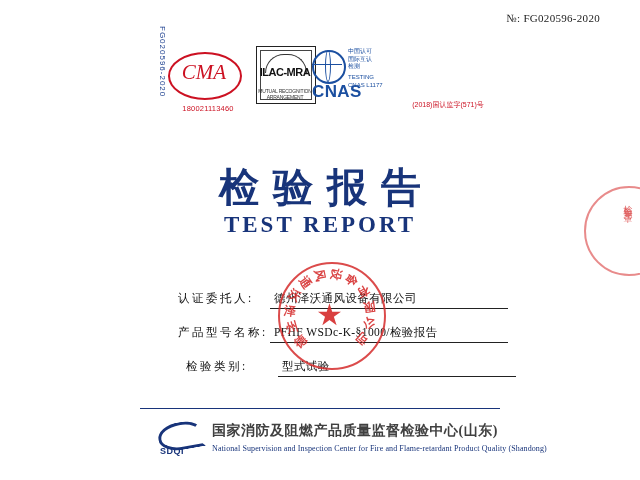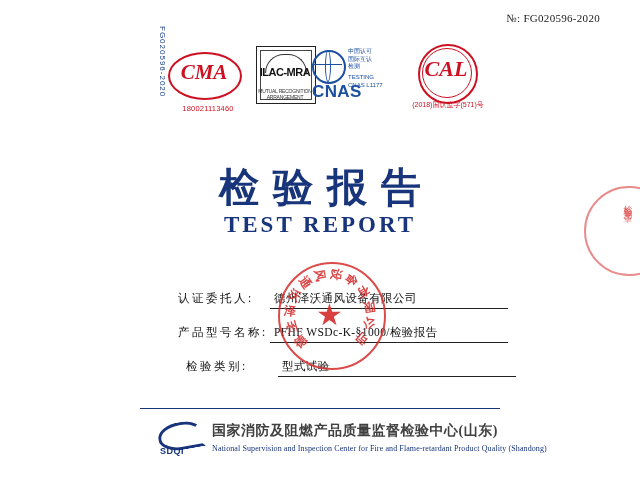--- a/index.html
+++ b/index.html
@@ -68,21 +68,21 @@
     width: 70px; height: 44px;
     border: 2px solid #cc1122;
     border-radius: 50%;
   }
   .cma .txt {
     position: absolute;
     left: 0; top: 8px;
     width: 72px;
     text-align: center;
     font-family: "Liberation Serif", serif;
-    font-weight: bold;
+    font-weight: normal;
     font-size: 21px;
     color: #cc1122;
     letter-spacing: 0px;
     font-style: italic;
   }
   .cma-number {
     position: absolute;
     left: -6px;
     top: 64px;
     width: 92px;
@@ -455,25 +455,20 @@
         <div>国际互认</div>
         <div>检测</div>
       </div>
       <div class="cnas-en">
         <div>TESTING</div>
         <div>CNAS L1177</div>
       </div>
       <div class="word">CNAS</div>
     </div>
 
-    <div class="cal">
-      <div class="ring"></div>
-      <div class="ring2"></div>
-      <div class="letters">CAL</div>
-    </div>
     <div class="cal-note" style="left:232px;">(2018)国认监字(571)号</div>
   </div>
 
   <div class="title-cn">检验报告</div>
   <div class="title-en">TEST REPORT</div>
 
   <div class="stamp-right"></div>
   <div class="stamp-right-txt">检验专用章</div>
 
   <div class="field" id="f1">

